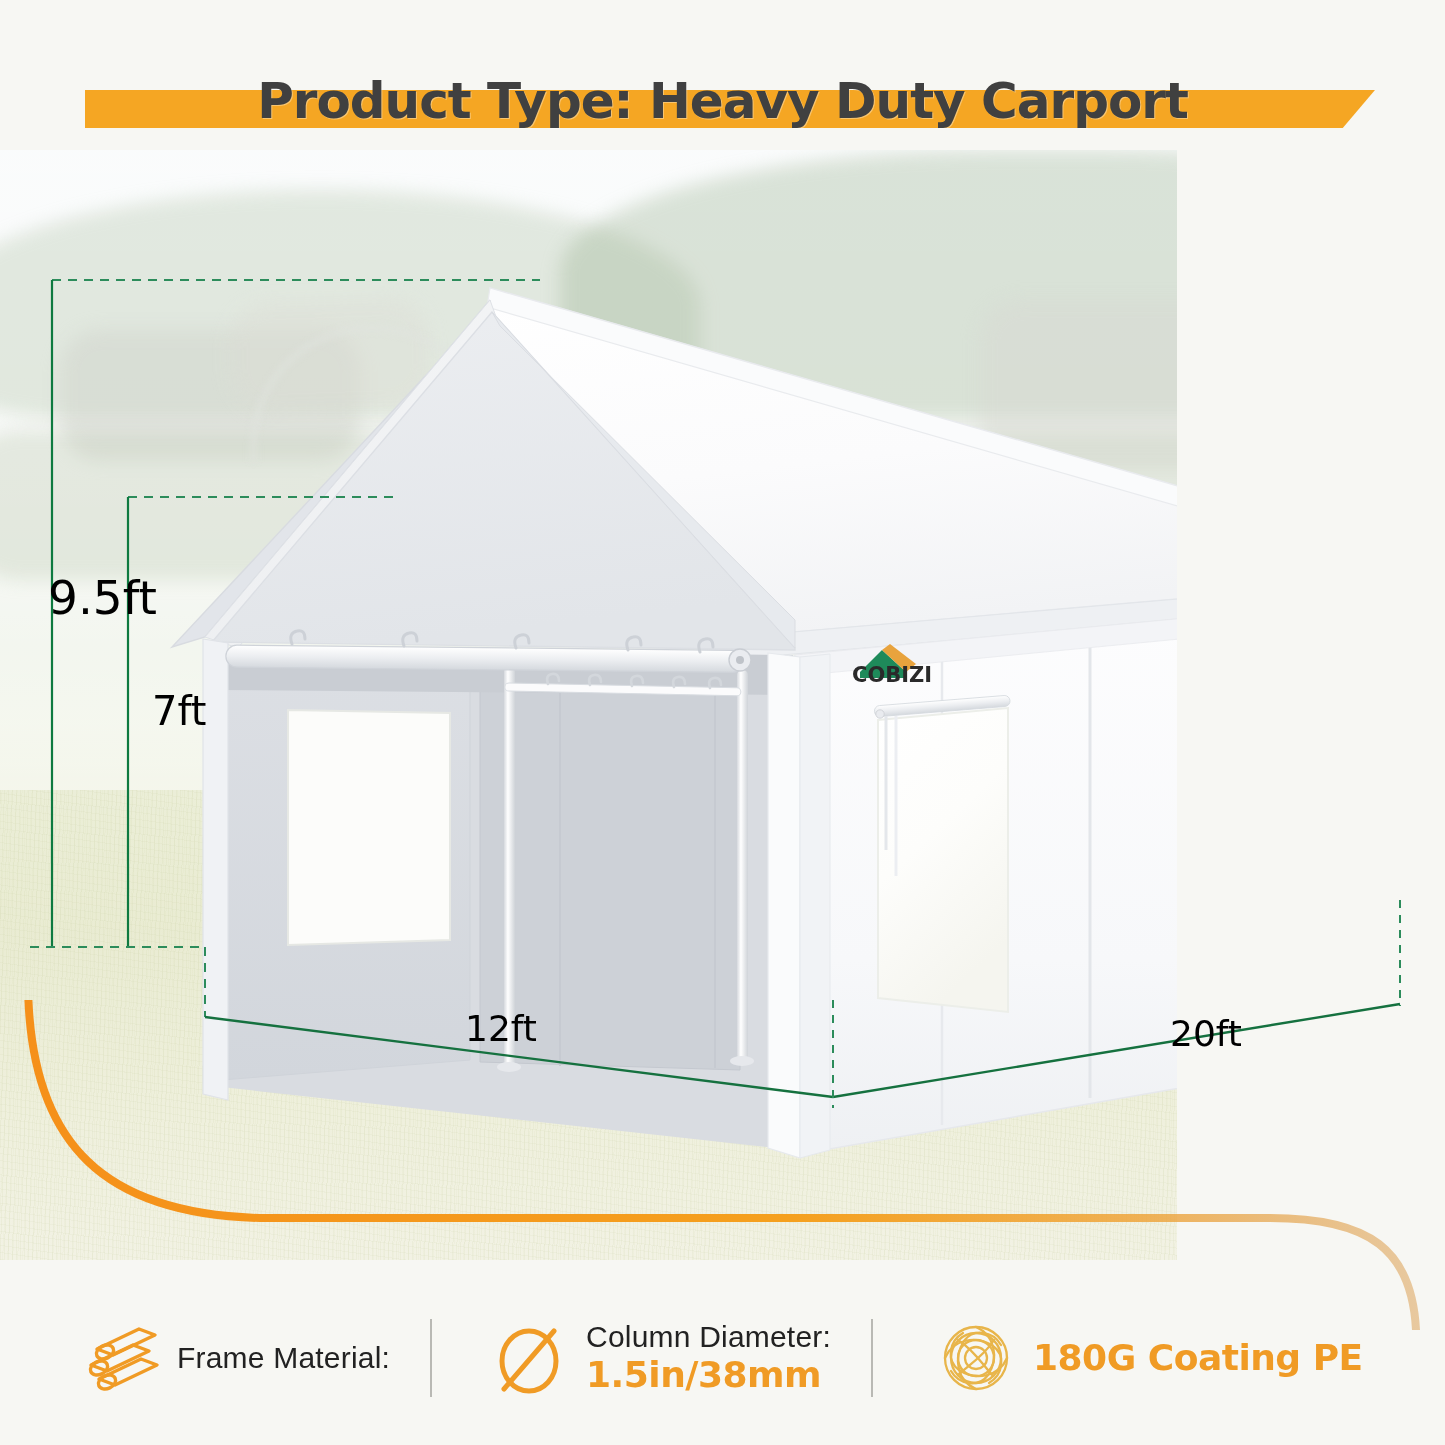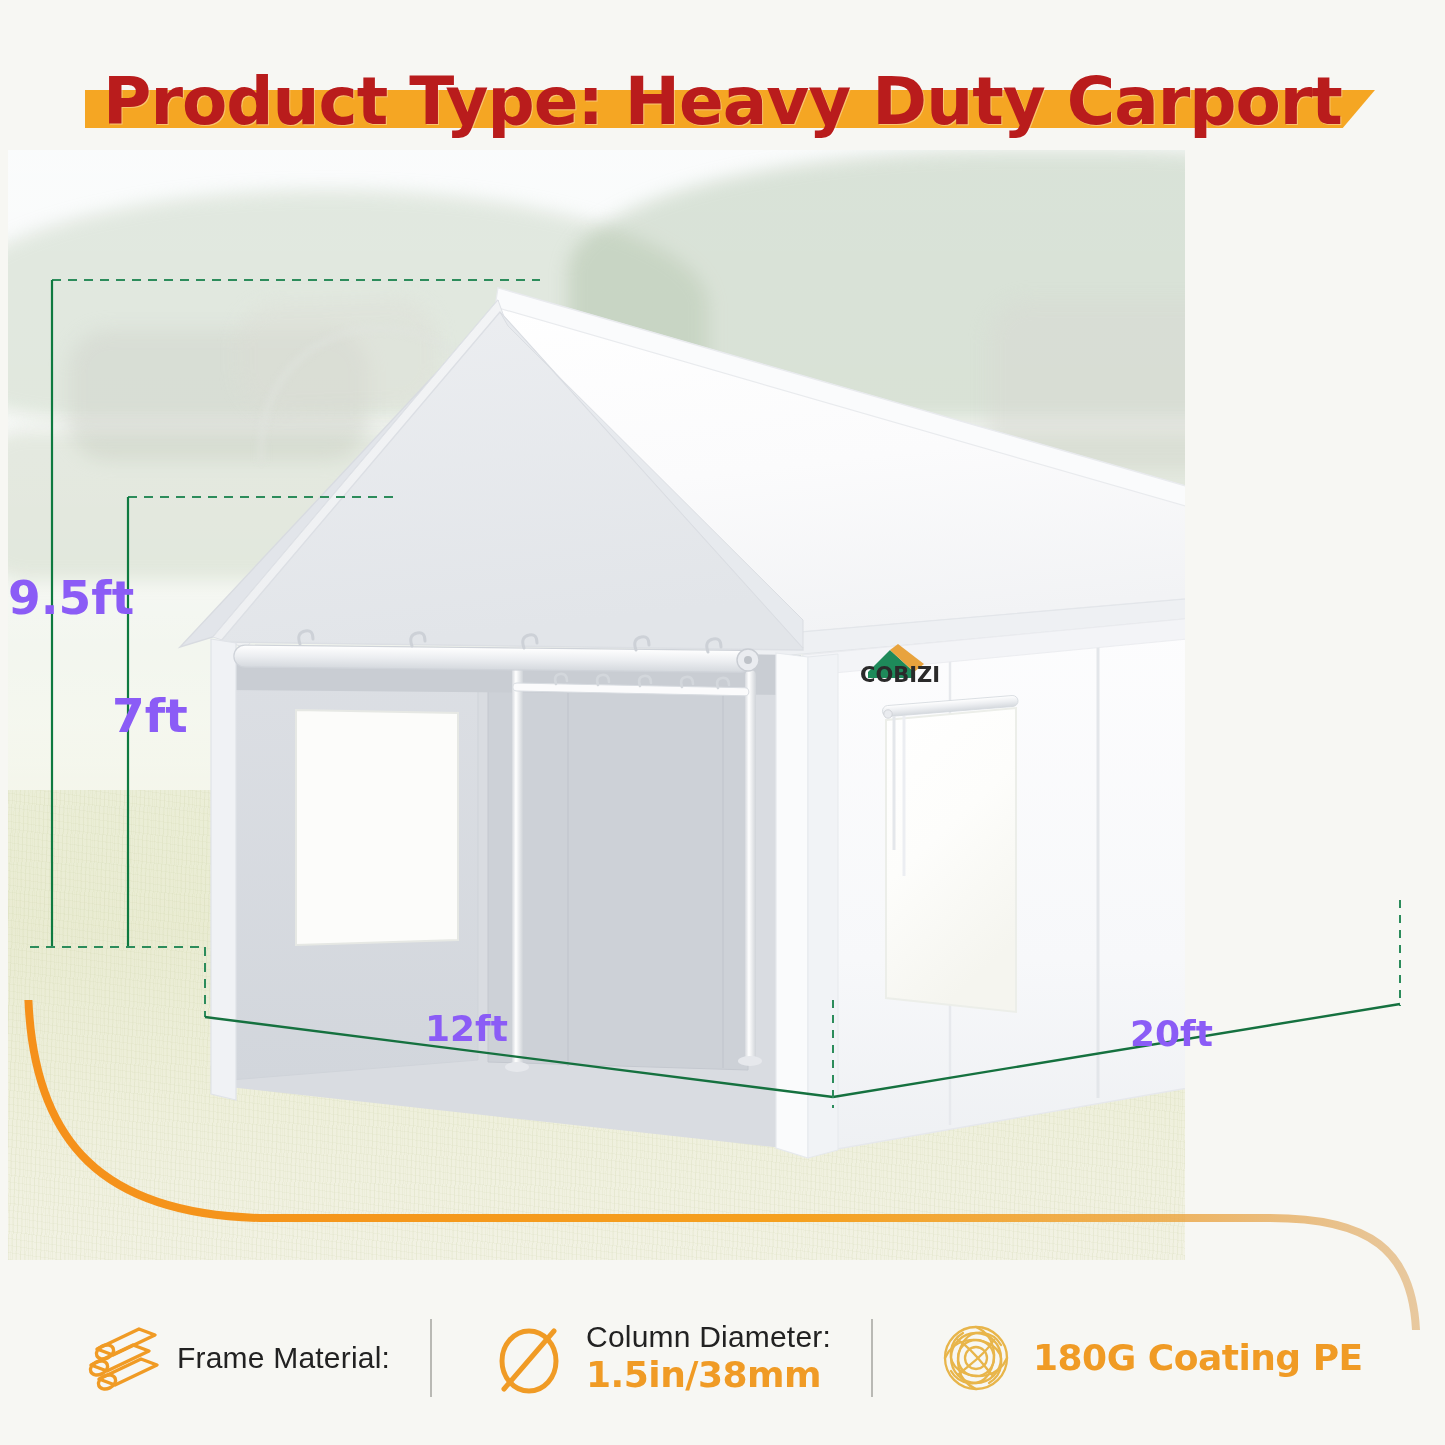--- a/index.html
+++ b/index.html
@@ -17,33 +17,32 @@
     position:absolute;left:0;top:46px;width:1445px;height:110px;
     display:flex;align-items:center;justify-content:center;
   }
   .title-bar{
     position:absolute;left:85px;top:44px;width:1290px;height:38px;
     background:#F5A623;
     clip-path:polygon(0 0, 100% 0, 97.5% 100%, 0% 100%);
   }
   .title-text{
     position:relative;z-index:3;
-    font-size:66px;font-weight:bold;
-    color:#b91c1c;
+    font-size:50px;font-weight:bold;
+    color:#404040;
     letter-spacing:-1px;
     white-space:nowrap;
     text-shadow:1px 1px 0 rgba(255,255,255,.35);
     font-family:"DejaVu Sans", sans-serif;
   }
 
   
   .scene{
     position:absolute;left:0;top:150px;width:1177px;height:1110px;
     overflow:hidden;
-    margin-left:8px;
   }
   .sky{
     position:absolute;left:0;top:0;width:100%;height:100%;
     background:
       linear-gradient(180deg,
         rgba(255,255,255,0.86) 0%,
         rgba(255,255,255,0.80) 30%,
         rgba(255,255,255,0.72) 52%,
         rgba(255,255,255,0.55) 62%,
         rgba(255,255,255,0.30) 72%,
@@ -85,25 +84,25 @@
     background:radial-gradient(ellipse at 50% 50%, rgba(150,160,130,.22) 0%, rgba(150,160,130,0) 70%);
     filter:blur(10px);
   }
 
   
   .carport{position:absolute;left:0;top:0;width:1445px;height:1110px;}
 
   
   .dims{position:absolute;left:0;top:0;width:1445px;height:1445px;pointer-events:none;}
   .dimlabel{
-    position:absolute;font-weight:bold;color:#8b5cf6;
-    font-family:"DejaVu Sans", sans-serif;white-space:nowrap;
+    position:absolute;font-weight:normal;color:#000000;
+    font-family:"DejaVu Sans", sans-serif;white-space:nowrap;margin-left:40px;
   }
   #lbl-95{left:8px;top:570px;font-size:47px;}
-  #lbl-7{left:112px;top:688px;font-size:47px;}
+  #lbl-7{left:112px;top:688px;font-size:40px;}
   #lbl-12{left:425px;top:1008px;font-size:36px;}
   #lbl-20{left:1130px;top:1013px;font-size:36px;}
 
   
   .swoosh{position:absolute;left:0;top:1000px;width:1445px;height:330px;}
 
   
   .features{
     position:absolute;left:15px;top:1288px;width:1445px;height:140px;
     display:flex;align-items:center;

